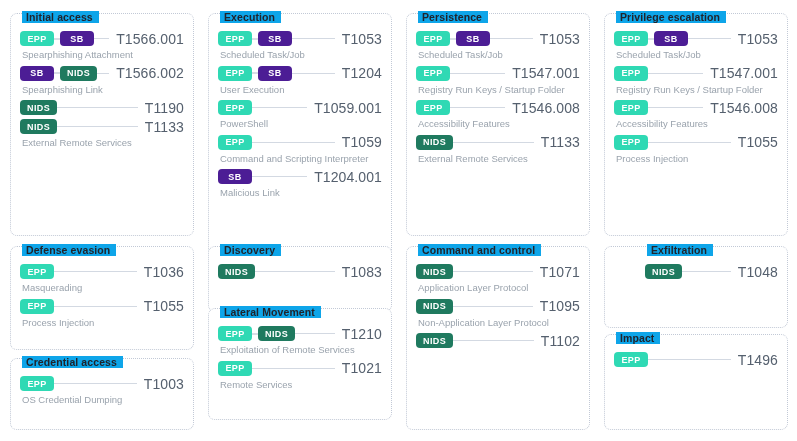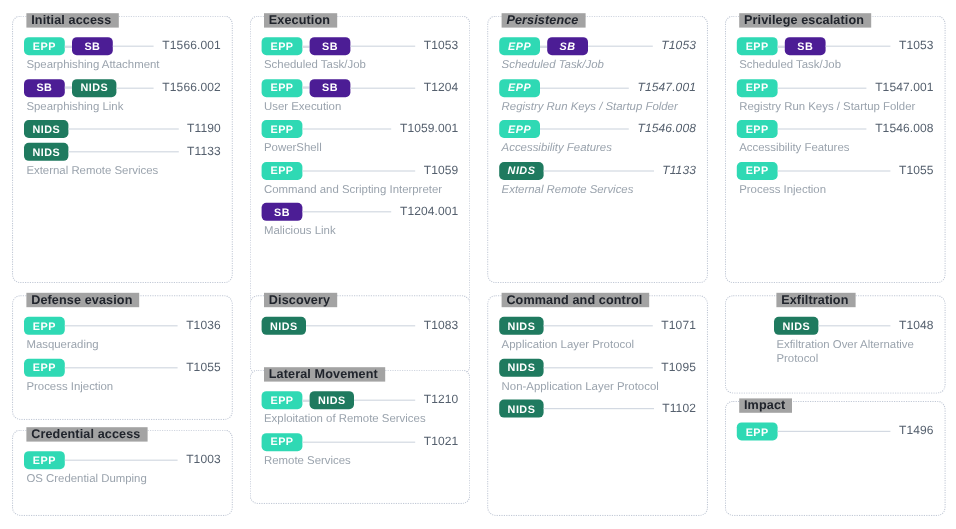--- a/index.html
+++ b/index.html
@@ -27,21 +27,21 @@
     box-sizing: border-box;
     border: 1px dotted #c2c9d6;
     border-radius: 7px;
     background: #ffffff;
     padding: 0 9px 8px 9px;
   }
   .panel-title {
     position: relative;
     top: -7px;
     display: inline-block;
-    background: #a3a3a3;
+    background: #0ea5e9;
     padding: 0 6px 0 4px;
     margin-left: 2px;
     font-size: 10.5px;
     font-weight: bold;
     color: #20242c;
     letter-spacing: 0.1px;
     white-space: nowrap;
   }
   .panel-body {
     margin-top: -2px;
@@ -91,21 +91,21 @@
   .connector {
     flex: 1 1 auto;
     height: 1px;
     background: #d3d9e2;
     margin: 0 7px 0 0;
     min-width: 8px;
   }
 
   .tech-id {
     flex: 0 0 auto;
-    font-size: 10px;
+    font-size: 14px;
     color: #55606e;
     text-align: right;
     white-space: nowrap;
     letter-spacing: 0.1px;
   }
 
   .tech-name {
     font-size: 9.5px;
     line-height: 11.5px;
     color: #9aa3ad;
@@ -211,21 +211,21 @@
           <div class="tech-top">
             <div class="badges">
               <span class="badge sb">SB</span>
             </div>
             <span class="connector"></span>
             <span class="tech-id">T1204.001</span>
           </div>
           <div class="tech-name">Malicious Link</div>
         </div>
       </div></div>
-    <div class="panel" style="left: 406px; top: 13px; width: 184px; height: 223px; font-style: italic;"><div class="panel-title">Persistence</div><div class="panel-body">
+    <div class="panel" style="left: 406px; top: 13px; width: 184px; height: 223px;"><div class="panel-title">Persistence</div><div class="panel-body">
         <div class="tech">
           <div class="tech-top">
             <div class="badges">
               <span class="badge epp">EPP</span>
               <span class="badge-link"></span>
               <span class="badge sb">SB</span>
             </div>
             <span class="connector"></span>
             <span class="tech-id">T1053</span>
           </div>
@@ -408,21 +408,20 @@
       </div></div>
     <div class="panel" style="left: 604px; top: 246px; width: 184px; height: 82px; padding-left: 40px;"><div class="panel-title">Exfiltration</div><div class="panel-body">
         <div class="tech">
           <div class="tech-top">
             <div class="badges">
               <span class="badge nids">NIDS</span>
             </div>
             <span class="connector"></span>
             <span class="tech-id">T1048</span>
           </div>
-          <div class="tech-name">Exfiltration Over Alternative Protocol</div>
         </div>
       </div></div>
     <div class="panel" style="left: 604px; top: 334px; width: 184px; height: 96px;"><div class="panel-title">Impact</div><div class="panel-body">
         <div class="tech">
           <div class="tech-top">
             <div class="badges">
               <span class="badge epp">EPP</span>
             </div>
             <span class="connector"></span>
             <span class="tech-id">T1496</span>

